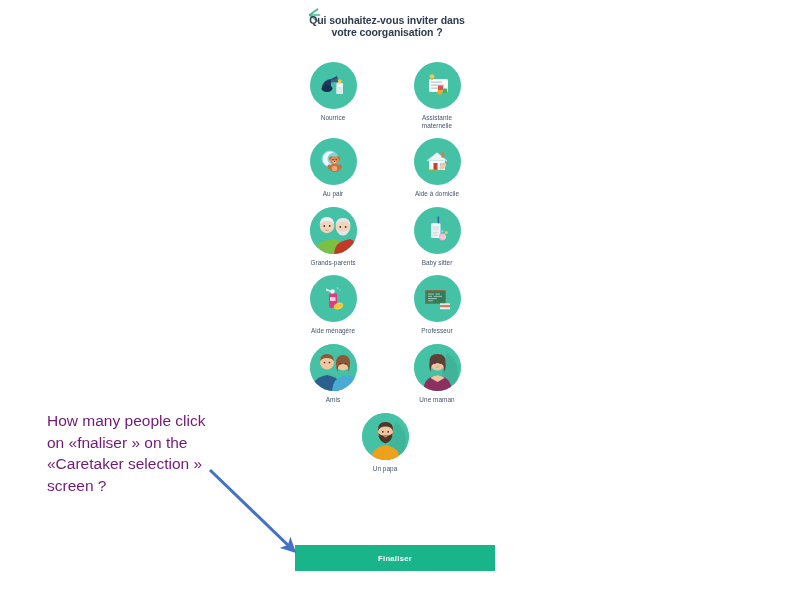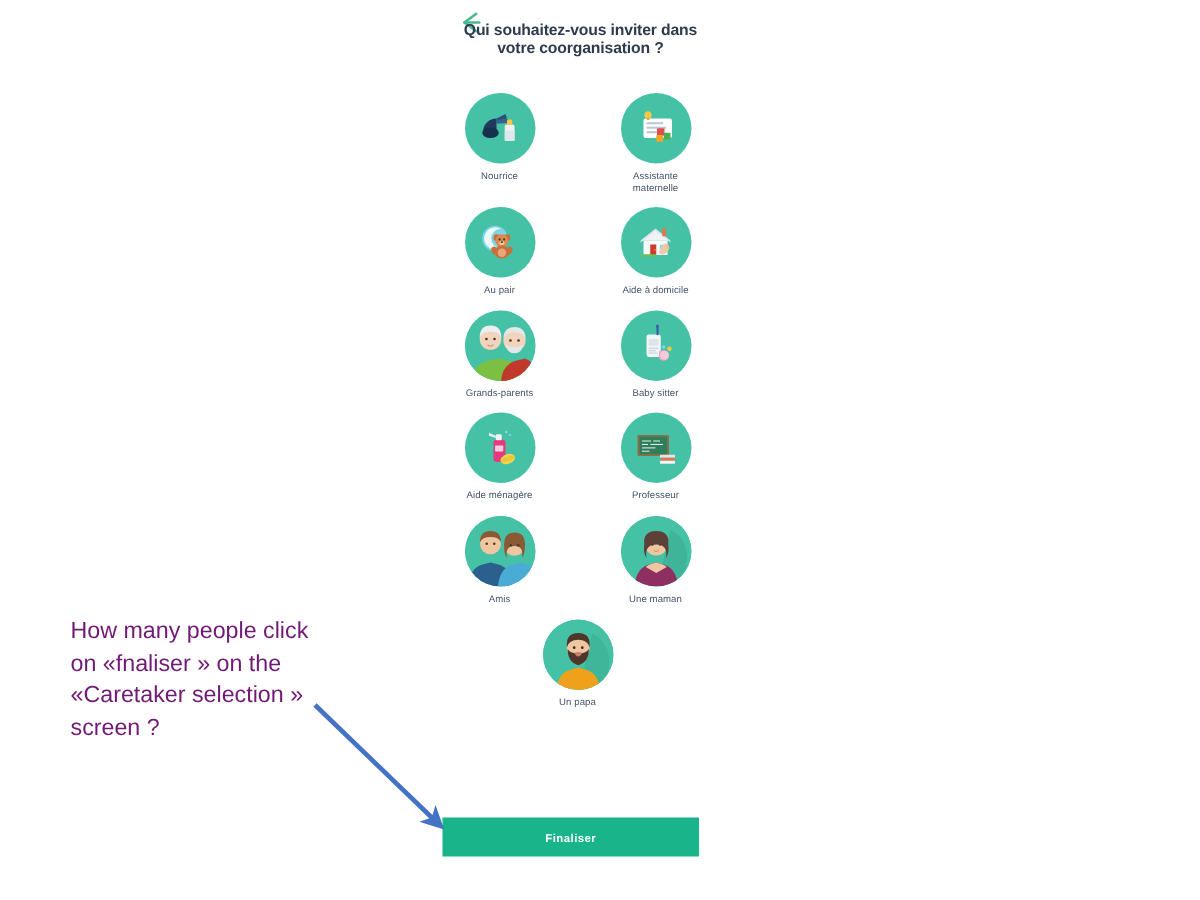--- a/index.html
+++ b/index.html
@@ -99,21 +99,21 @@
     color: #44546a;
     letter-spacing: 0.05px;
     white-space: pre-line;
   }
 
   
   #finalize-button {
     position: absolute;
     left: 25px;
     top: 545px;
-    width: 171px;
+    width: 200px;
     height: 26px;
     background: #19b48a;
     border: none;
     color: #ffffff;
     font-size: 7.6px;
     font-weight: bold;
     font-family: "Liberation Sans", sans-serif;
     letter-spacing: 0.3px;
     cursor: pointer;
     display: flex;

